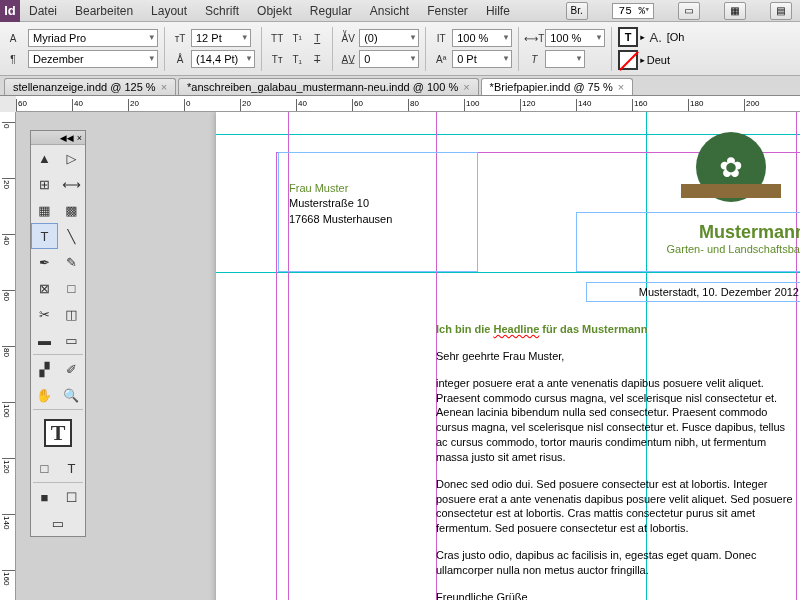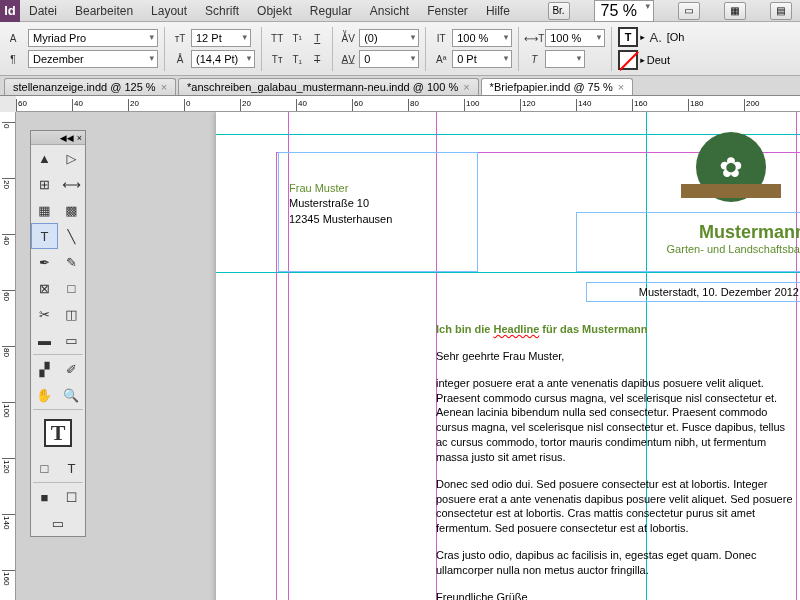--- a/index.html
+++ b/index.html
@@ -3,21 +3,21 @@
 <meta charset="utf-8">
 <style>
 * { margin: 0; padding: 0; box-sizing: border-box; font-family: Tahoma, Arial, sans-serif; }
 body { background: #e8e8e8; font-size: 11px; width: 800px; height: 600px; overflow: hidden; position: relative; }
 
 .menubar { background: linear-gradient(#e8e8e8,#d8d8d8); height: 22px; display: flex; align-items: center; border-bottom: 1px solid #aaa; }
 .menubar .logo { background: #6b3c6b; color: #fff; font-weight: bold; font-size: 13px; width: 20px; height: 22px; display: flex; align-items: center; justify-content: center; }
 .menubar .menu-item { padding: 0 9px; color: #333; cursor: default; font-size: 12px; }
 .menubar .right { margin-left: auto; display: flex; align-items: center; gap: 24px; padding-right: 8px; }
 .menubar .ico { width: 22px; height: 18px; background: linear-gradient(#f8f8f8,#e0e0e0); border: 1px solid #999; border-radius: 2px; display: flex; align-items: center; justify-content: center; font-size: 10px; }
-.menubar .zoom { border: 1px solid #999; background: #fff; padding: 1px 16px 1px 6px; font-size: 16px; position: relative; }
+.menubar .zoom { border: 1px solid #999; background: #fff; padding: 1px 8px 1px 6px; font-size: 11px; position: relative; font-family: Liberation Mono, monospace; }
 .menubar .zoom::after { content: "▾"; position: absolute; right: 3px; top: 0; font-size: 9px; color: #666; }
 
 .ctrlbar { background: linear-gradient(#f4f4f4,#e4e4e4); height: 54px; border-bottom: 1px solid #aaa; display: flex; align-items: center; padding: 2px 4px; gap: 6px; }
 .ctrlbar .col { display: flex; flex-direction: column; gap: 3px; }
 .ctrlbar .drop { border: 1px solid #999; background: #fff; padding: 2px 16px 2px 4px; font-size: 11px; position: relative; min-width: 60px; }
 .ctrlbar .drop::after { content: "▾"; position: absolute; right: 3px; top: 2px; font-size: 9px; color: #666; }
 .ctrlbar .ico { width: 18px; height: 18px; display: flex; align-items: center; justify-content: center; font-size: 10px; color: #333; }
 .ctrlbar .divider { width: 1px; height: 44px; background: #bbb; }
 .ctrlbar .row { display: flex; align-items: center; gap: 2px; }
 .fill-swatch { width: 20px; height: 20px; border: 2px solid #333; background: #fff; position: relative; }
@@ -228,21 +228,21 @@
     <div class="cyan-guide" style="left:0;top:160px;width:100%;height:1px"></div>
     <div class="cyan-guide" style="left:430px;top:0;width:1px;height:100%"></div>
     <div class="margin-guide" style="left:60px;top:40px;right:10px;bottom:40px"></div>
     <div class="col-guide" style="left:72px"></div>
     <div class="col-guide" style="left:220px"></div>
     <div class="col-guide" style="left:580px"></div>
 
     <div class="address-frame">
       <div class="name">Frau Muster</div>
       <div>Musterstraße 10</div>
-      <div>12345 Musterhausen</div>
+      <div>17668 Musterhausen</div>
     </div>
 
     <div class="logo-circle"></div>
     <div class="logo-banner"></div>
     <div class="company-box"></div>
     <div class="company">
       <div class="name">Mustermann</div>
       <div class="sub">Garten- und Landschaftsbau</div>
     </div>
 

